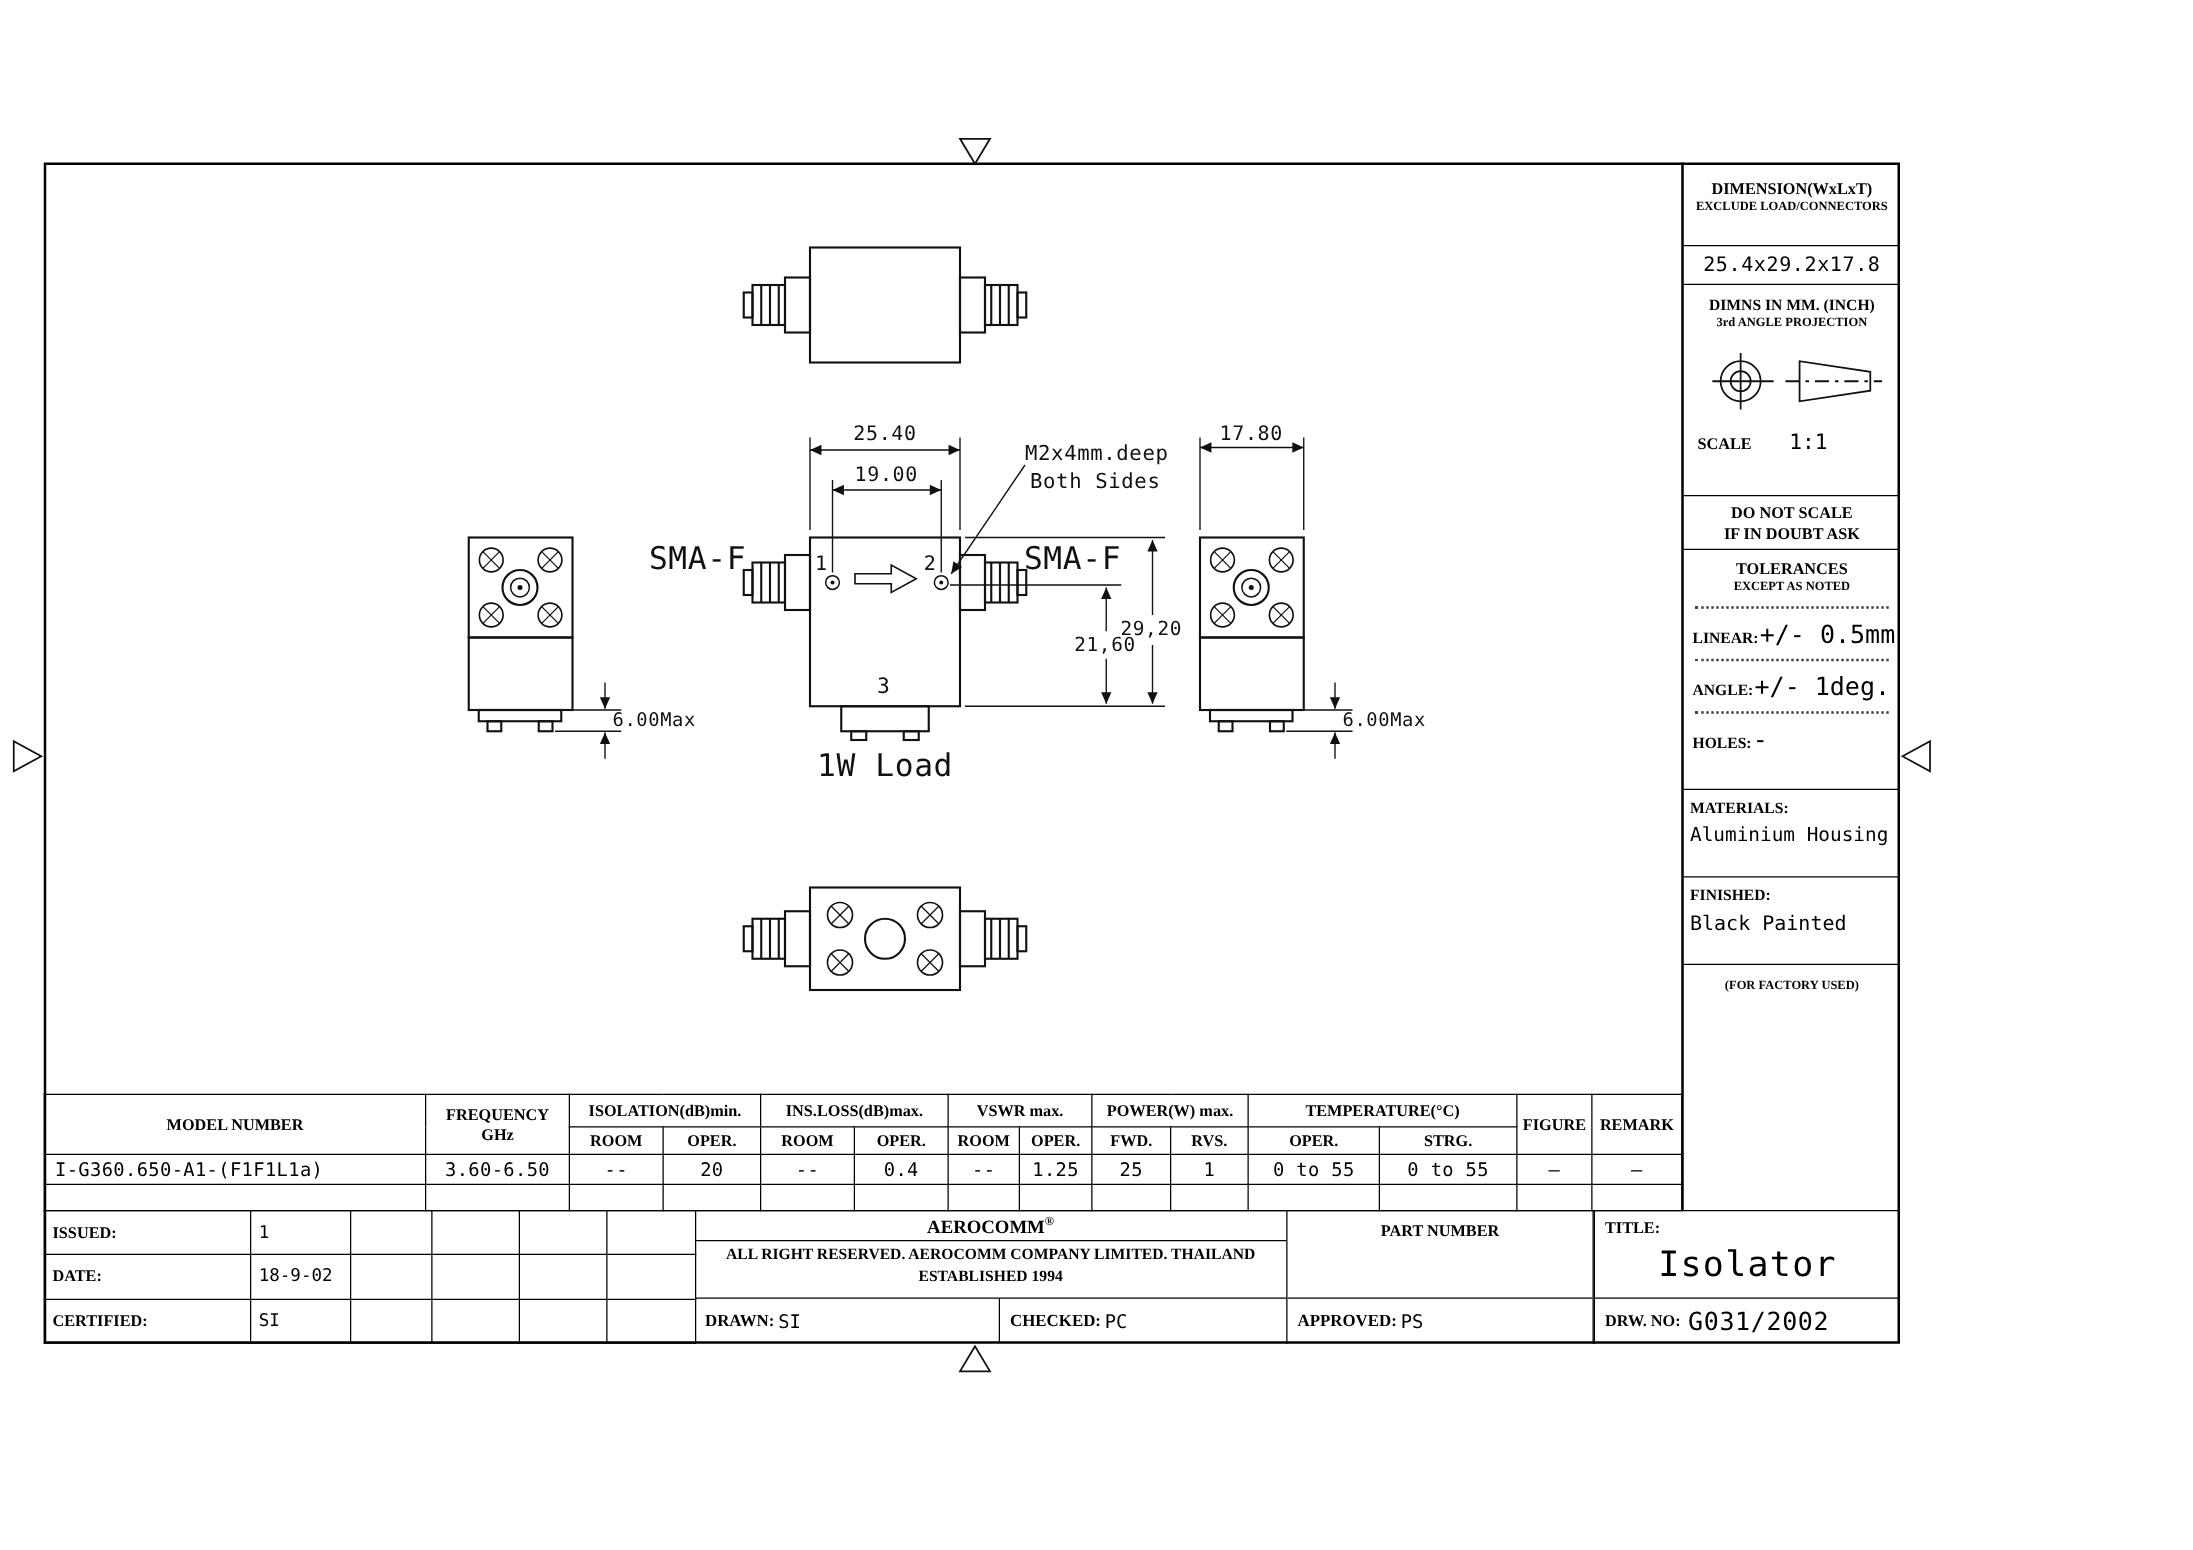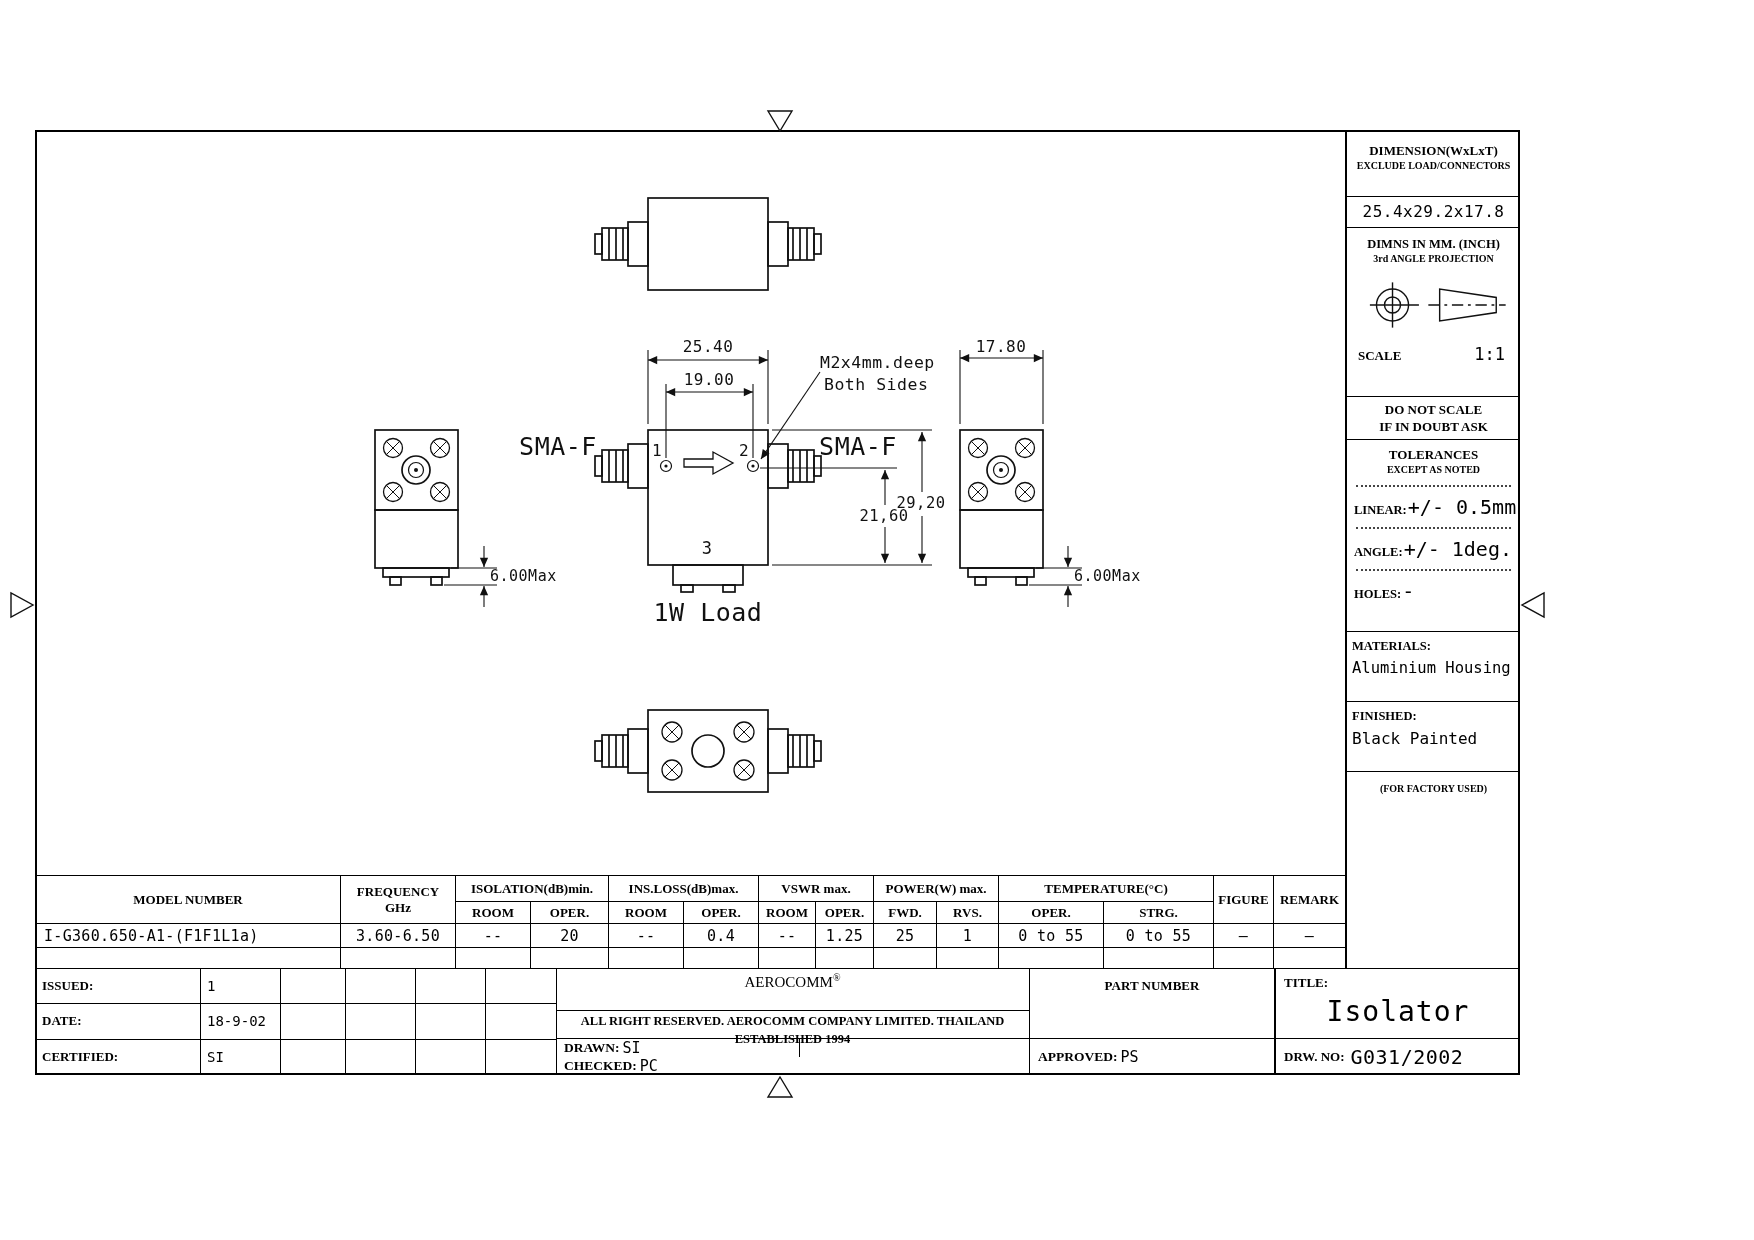--- a/index.html
+++ b/index.html
@@ -25,21 +25,21 @@
   .tb-c4 { height:43px; text-align:center; padding-top:4px; }
   .tb-c5 { height:192px; padding-top:6px; }
   .tb-c6 { height:73px; padding-top:8px; }
   .tb-c7 { height:70px; padding-top:6px; }
   .tb-c8 { height:70px; padding-top:6px; }
   .tb-c9 { height:123px; border-bottom:none; text-align:center; padding-top:10px; }
   .tb-label { font-family:"Liberation Serif", serif; font-weight:700; font-size:13px; line-height:17px; }
   .tb-label-md { font-family:"Liberation Serif", serif; font-weight:700; font-size:12.5px; line-height:16px; }
   .tb-label-sm { font-family:"Liberation Serif", serif; font-weight:700; font-size:10px; line-height:14px; }
   .proj-symbol { display:block; margin:6px auto 2px auto; width:158px; height:66px; }
-  .scale-row { display:flex; align-items:baseline; text-align:left; padding-left:6px; margin-top:6px;gap:43px; }
+  .scale-row { display:flex; align-items:baseline; text-align:left; padding-left:6px; margin-top:6px; }
   .scale-row .cad { font-size:17px; margin-left:30px; }
   .dotted { border-top:2px dotted #444; height:0; margin:8px 4px; }
   .tol-row { padding:0 2px; white-space:nowrap; }
   .tol-row .cad { font-size:20px; margin-left:1px; }
   .val-line { font-size:15.5px; letter-spacing:0; margin-top:5px; white-space:nowrap; }
 
   
   table.spec-table { position:absolute; left:35px; top:875px; width:1058px; border-collapse:collapse; table-layout:fixed; background:transparent; }
   table.spec-table td { border:1.6px solid #000; text-align:center; vertical-align:middle; padding:0 2px; overflow:hidden; white-space:nowrap; }
   table.spec-table tr.hdr1 td, table.spec-table tr.hdr2 td { font-family:"Liberation Serif", serif; font-weight:700; font-size:13px; }
@@ -53,24 +53,24 @@
   
   table.admin-table { position:absolute; left:35px; top:968px; width:521px; height:107px; border-collapse:collapse; table-layout:fixed; }
   table.admin-table td { border:1.6px solid #000; font-size:13px; padding:2px 6px; white-space:nowrap; overflow:hidden; vertical-align:middle; }
   table.admin-table tr { height:26px; }
   table.admin-table td.a-lbl { font-family:"Liberation Serif", serif; font-weight:700; }
   table.admin-table td.a-val { font-family:"DejaVu Sans Mono", monospace; font-size:14px; }
 
   
   .company-block { position:absolute; left:556px; top:968px; width:474px; height:107px; border-top:1.8px solid #000; border-right:1.6px solid #000; }
   .company-top { height:70px; border-bottom:1.6px solid #000; text-align:center; }
-  .co-name { font-family:"Liberation Serif", serif; font-weight:400; font-size:15px; padding-top:3px; padding-bottom:19px; border-bottom:1.4px solid #000; }
+  .co-name { font-family:"Liberation Serif", serif; font-weight:700; font-size:15px; padding-top:3px; padding-bottom:1px; border-bottom:1.4px solid #000; }
   .co-reg { font-size:10px; vertical-align:super; }
   .co-line { font-family:"Liberation Serif", serif; font-weight:700; font-size:12.5px; margin-top:3px; }
-  .company-bottom { height:35px; display:flex;flex-direction:column; }
+  .company-bottom { height:35px; display:flex; }
   .sig-cell { border-right:1.6px solid #000; display:flex; align-items:center; padding-left:8px; }
   .sig-cell:last-child { border-right:none; }
   .sig-drawn { width:244px; }
   .sig-checked { flex:1; }
   .sig-lbl { font-family:"Liberation Serif", serif; font-weight:700; font-size:13.5px; }
   .sig-val { font-family:"DejaVu Sans Mono", monospace; font-size:15px; margin-left:3px; }
 
   .part-block { position:absolute; left:1030px; top:968px; width:245px; height:107px; border-top:1.8px solid #000; border-right:1.6px solid #000; }
   .part-top { height:70px; border-bottom:1.6px solid #000; text-align:center; padding-top:7px; }
   .part-bottom { height:35px; display:flex; align-items:center; padding-left:8px; }

